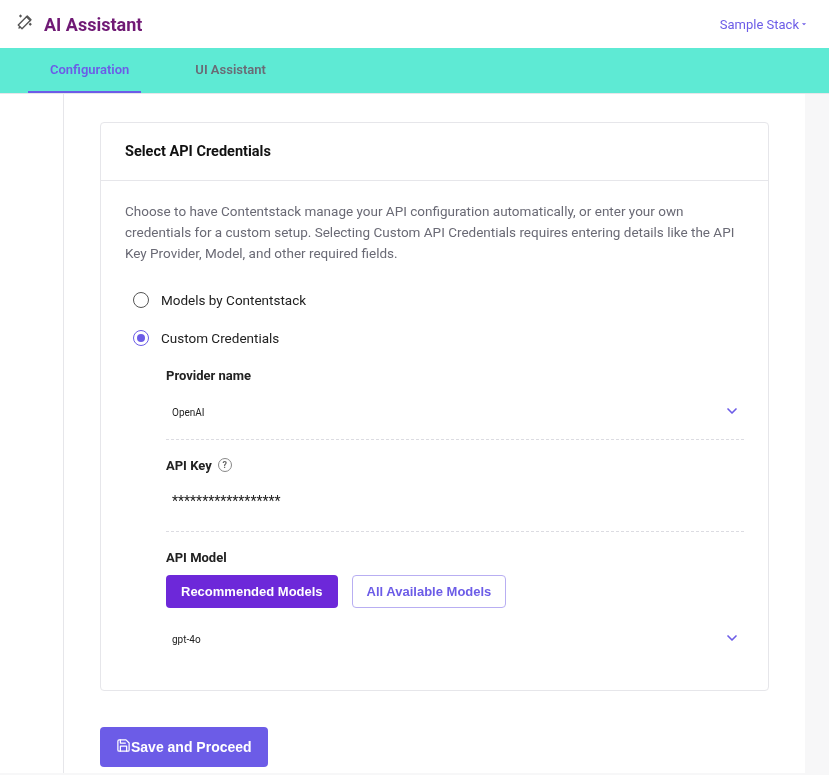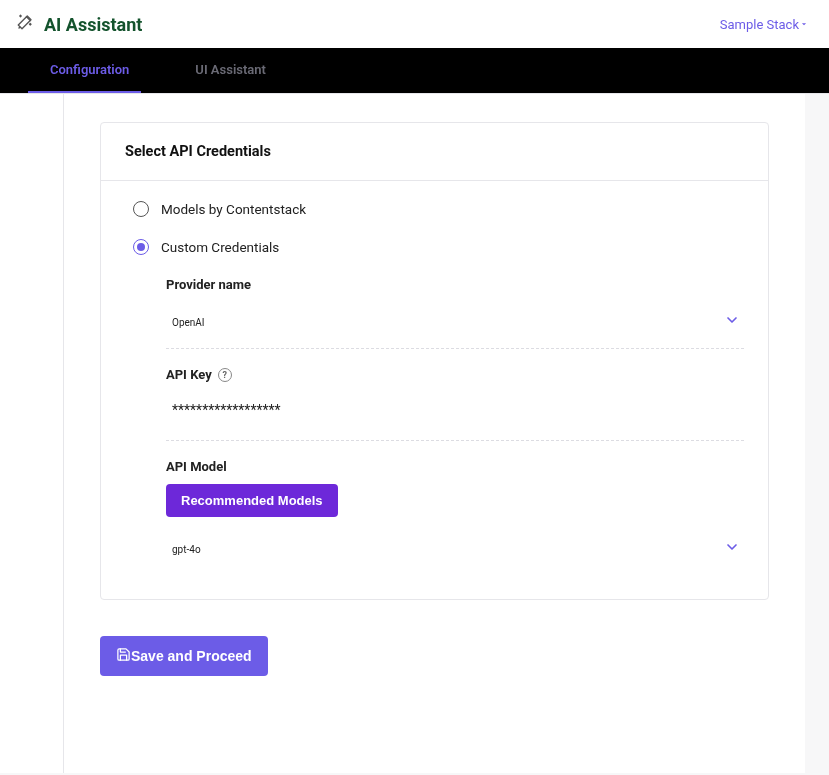--- a/index.html
+++ b/index.html
@@ -14,24 +14,24 @@
     .header {
       display: flex;
       align-items: center;
       justify-content: space-between;
       background: #fff;
       padding: 10px 20px 10px 16px;
       height: 48px;
     }
     .header-left { display: flex; align-items: center; gap: 10px; }
     .wand { color: #555; }
-    .header-title { font-size: 18px; font-weight: 700; color: #14532d; }
+    .header-title { font-size: 18px; font-weight: 700; color: #701a75; }
     .stack-link { color: #6c5ce7; font-size: 13px; display: flex; align-items: center; cursor: pointer; }
 
-    .tabs-container { background: #000000; border-bottom: 1px solid #e6e6ea; padding: 0 0 0 28px; }
+    .tabs-container { background: #5eead4; border-bottom: 1px solid #e6e6ea; padding: 0 0 0 28px; }
     .tabs { display: flex; gap: 32px; }
     .tab { font-size: 13px; font-weight: 600; padding: 14px 12px 14px 22px; color: #6a6a75; cursor: pointer; border-bottom: 2px solid transparent; }
     .tab.active { color: #6c5ce7; border-bottom-color: #6c5ce7; }
 
     .page-body {
       padding: 0 24px 0 0;
       display: flex;
       height: calc(100% - 96px);
     }
     .rail {
@@ -142,20 +142,21 @@
 
 <div class="page-body">
   <div class="rail"></div>
   <div class="content">
 
     <div class="card">
       <div class="card-header">
         <h2>Select API Credentials</h2>
       </div>
       <div class="card-body">
+        <p class="desc">Choose to have Contentstack manage your API configuration automatically, or enter your own credentials for a custom setup. Selecting Custom API Credentials requires entering details like the API Key Provider, Model, and other required fields.</p>
 
         <div class="radio-row">
           <span class="radio-circle"></span>
           <span class="radio-label">Models by Contentstack</span>
         </div>
 
         <div class="radio-row">
           <span class="radio-circle checked"></span>
           <span class="radio-label">Custom Credentials</span>
         </div>
@@ -181,20 +182,21 @@
             </div>
             <div class="input-row">
               <span>******************</span>
             </div>
           </div>
 
           <div class="field-block" style="margin-top:18px;">
             <div class="field-label">API Model</div>
             <div class="model-buttons">
               <button class="btn btn-primary">Recommended Models</button>
+              <button class="btn btn-outline">All Available Models</button>
             </div>
             <div class="select-row no-dash">
               <span class="select-value">gpt-4o</span>
               <span class="chev">
                 <svg width="16" height="16" viewBox="0 0 24 24" fill="none" stroke="currentColor" stroke-width="2.5" stroke-linecap="round" stroke-linejoin="round">
                     <polyline points="6 9 12 15 18 9"></polyline>
                   </svg>
               </span>
             </div>
           </div>

